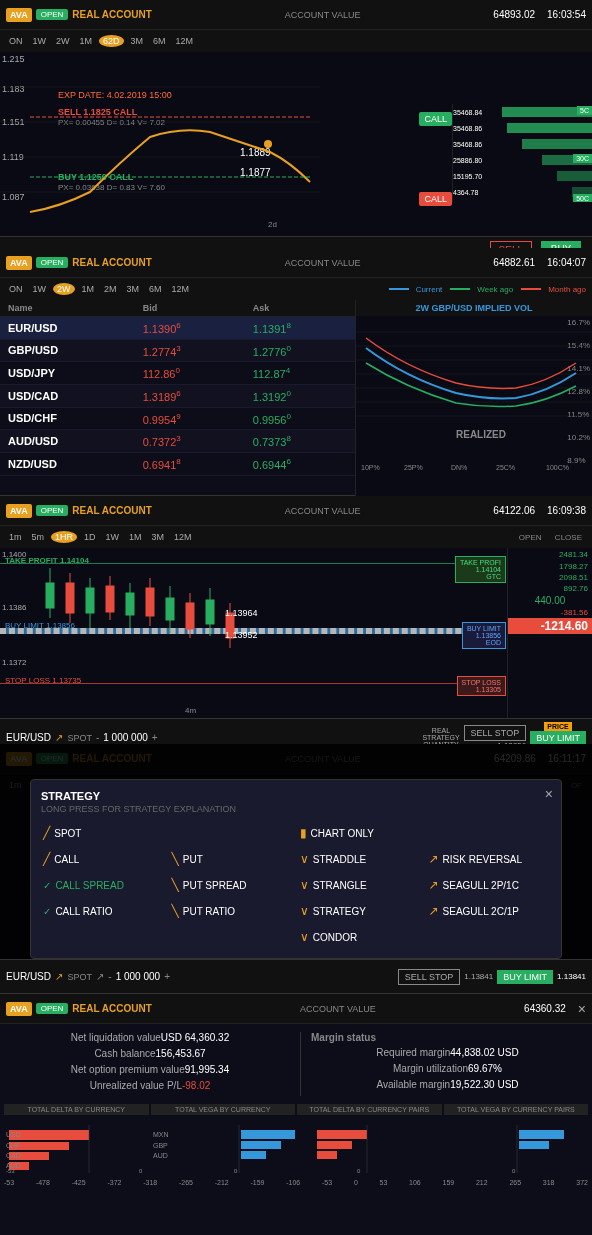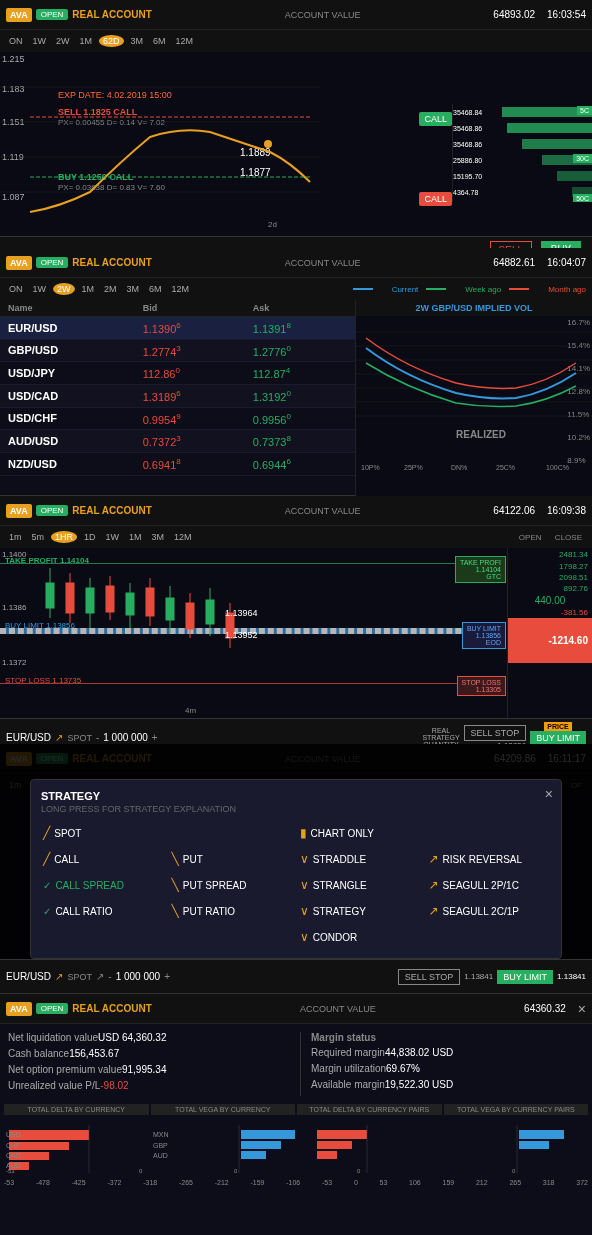--- a/index.html
+++ b/index.html
@@ -229,21 +229,21 @@
 
     
     .info-grid {
       display: grid;
       grid-template-columns: 1fr 1fr;
       gap: 8px;
       padding: 8px;
       font-size: 10px;
     }
     .info-col { }
-    .info-item { display: flex; justify-content: flex-start; margin-bottom: 5px; }
+    .info-item { display: flex; justify-content: center; margin-bottom: 5px; }
     .il { color: #aaa; }
     .iv { color: #fff; }
 
     
     .exp-label {
       position: absolute;
       top: 38px;
       left: 58px;
       color: #ff6b35;
       font-size: 9px;
@@ -275,21 +275,21 @@
       gap: 4px;
       border-bottom: 1px solid #222;
     }
 
     .separator { color: #444; margin: 0 2px; }
 
     
     .legend-item {
       display: flex;
       align-items: center;
-      gap: 19px;
+      gap: 7px;
       font-size: 8px;
     }
     .legend-dot {
       width: 20px;
       height: 2px;
     }
     .legend-blue { background: #3498db; }
     .legend-green { background: #27ae60; }
     .legend-red { background: #e74c3c; }
 
@@ -634,21 +634,21 @@
       <text x="155" y="165" fill="#888" font-size="8">4m</text>
     </svg>
 
     <div style="position:absolute;right:0;top:0;width:85px;height:170px;background:#0a0a14;border-left:1px solid #222;overflow:hidden">
       <div style="color:#27ae60;font-size:8px;text-align:right;padding:2px 4px">2481.34</div>
       <div style="color:#27ae60;font-size:8px;text-align:right;padding:1px 4px">1798.27</div>
       <div style="color:#27ae60;font-size:8px;text-align:right;padding:1px 4px">2098.51</div>
       <div style="color:#27ae60;font-size:8px;text-align:right;padding:1px 4px">892.76</div>
       <div style="color:#27ae60;font-size:10px;text-align:center;padding:1px 4px">440.00</div>
       <div style="color:#e74c3c;font-size:8px;text-align:right;padding:1px 4px">-381.56</div>
-      <div style="background:#e74c3c;color:#fff;font-size:10px;text-align:right;padding:17px 4px;font-weight:bold">-1214.60</div>
+      <div style="background:#e74c3c;color:#fff;font-size:12px;text-align:right;padding:1px 4px;font-weight:bold">-1214.60</div>
     </div>
 
     <div style="position:absolute;right:86px;top:8px">
       <div style="background:#1a3a1a;border:1px solid #27ae60;color:#4ade80;font-size:7px;padding:2px 4px;text-align:right">
         TAKE PROFI<br>1.14104<br>GTC
       </div>
     </div>
     <div style="position:absolute;right:86px;top:74px">
       <div style="background:#1a1a3a;border:1px solid #3498db;color:#60a5fa;font-size:7px;padding:2px 4px;text-align:right">
         BUY LIMIT<br>1.13856<br>EOD

